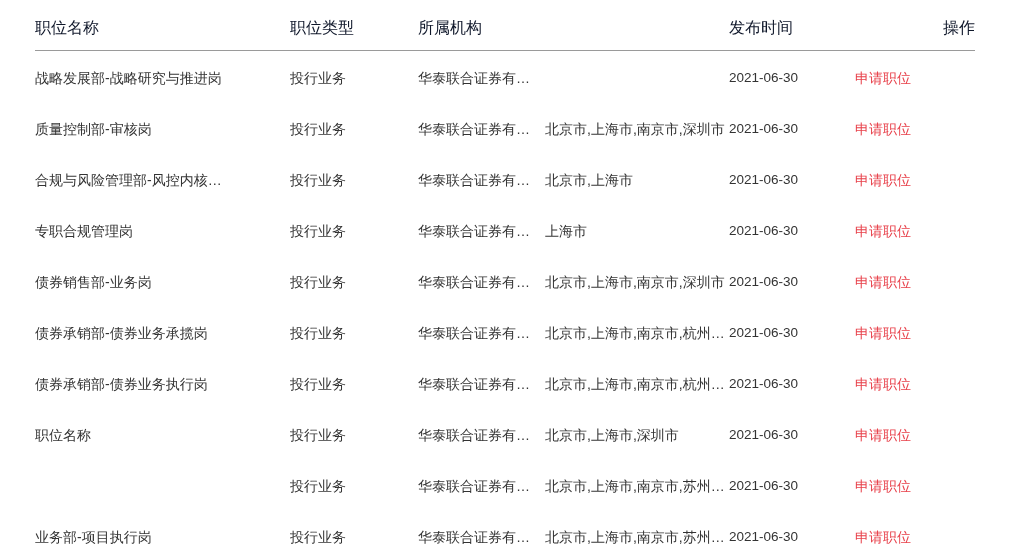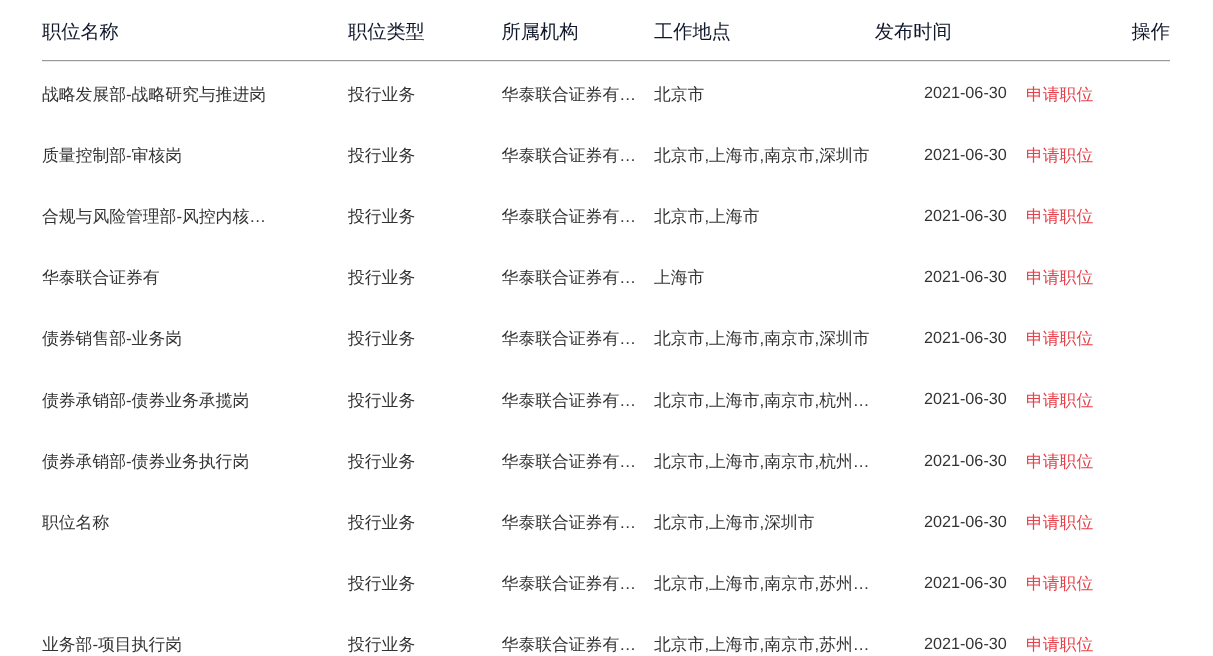--- a/index.html
+++ b/index.html
@@ -73,74 +73,71 @@
   .col-type   { left: 290px; width: 120px; }
   .col-org    { left: 418px; width: 120px; }
   .col-loc    { left: 545px; width: 196px; }
   .col-date   { left: 729px; width: 110px; }
   .col-action { left: 855px; width: 120px; text-align: left; }
 
   .th.col-action { text-align: right; }
 
   .cell.col-date {
     font-size: 13.5px;
-    text-align: right;
   }
 
   .apply-link {
     font-size: 14px;
     line-height: 20px;
     color: #e8404a;
     text-decoration: none;
     cursor: pointer;
     white-space: nowrap;
   }
 </style>
 </head>
 <body>
 
 <div id="job-table">
 
   <div class="thead">
     <div class="th col-title">职位名称</div>
     <div class="th col-type">职位类型</div>
     <div class="th col-org">所属机构</div>
-    <div class="th col-loc">工作地点</div>
     <div class="th col-date">发布时间</div>
     <div class="th col-action">操作</div>
     <div class="header-rule" style="background: rgb(154, 154, 154);"></div>
   </div>
 
   <div class="tbody" id="tbody">
       <div class="row">
         <div class="cell col-title">战略发展部-战略研究与推进岗</div>
         <div class="cell col-type">投行业务</div>
         <div class="cell col-org">华泰联合证券有…</div>
-        <div class="cell col-loc">北京市</div>
         <div class="cell col-date">2021-06-30</div>
         <div class="cell col-action"><a class="apply-link" style="color: rgb(232, 64, 74);">申请职位</a></div>
       </div>
       <div class="row">
         <div class="cell col-title">质量控制部-审核岗</div>
         <div class="cell col-type">投行业务</div>
         <div class="cell col-org">华泰联合证券有…</div>
         <div class="cell col-loc">北京市,上海市,南京市,深圳市</div>
         <div class="cell col-date">2021-06-30</div>
         <div class="cell col-action"><a class="apply-link" style="color: rgb(232, 64, 74);">申请职位</a></div>
       </div>
       <div class="row">
         <div class="cell col-title">合规与风险管理部-风控内核…</div>
         <div class="cell col-type">投行业务</div>
         <div class="cell col-org">华泰联合证券有…</div>
         <div class="cell col-loc">北京市,上海市</div>
         <div class="cell col-date">2021-06-30</div>
         <div class="cell col-action"><a class="apply-link" style="color: rgb(232, 64, 74);">申请职位</a></div>
       </div>
       <div class="row">
-        <div class="cell col-title">华泰联合证券有</div>
+        <div class="cell col-title">专职合规管理岗</div>
         <div class="cell col-type">投行业务</div>
         <div class="cell col-org">华泰联合证券有…</div>
         <div class="cell col-loc">上海市</div>
         <div class="cell col-date">2021-06-30</div>
         <div class="cell col-action"><a class="apply-link" style="color: rgb(232, 64, 74);">申请职位</a></div>
       </div>
       <div class="row">
         <div class="cell col-title">债券销售部-业务岗</div>
         <div class="cell col-type">投行业务</div>
         <div class="cell col-org">华泰联合证券有…</div>

